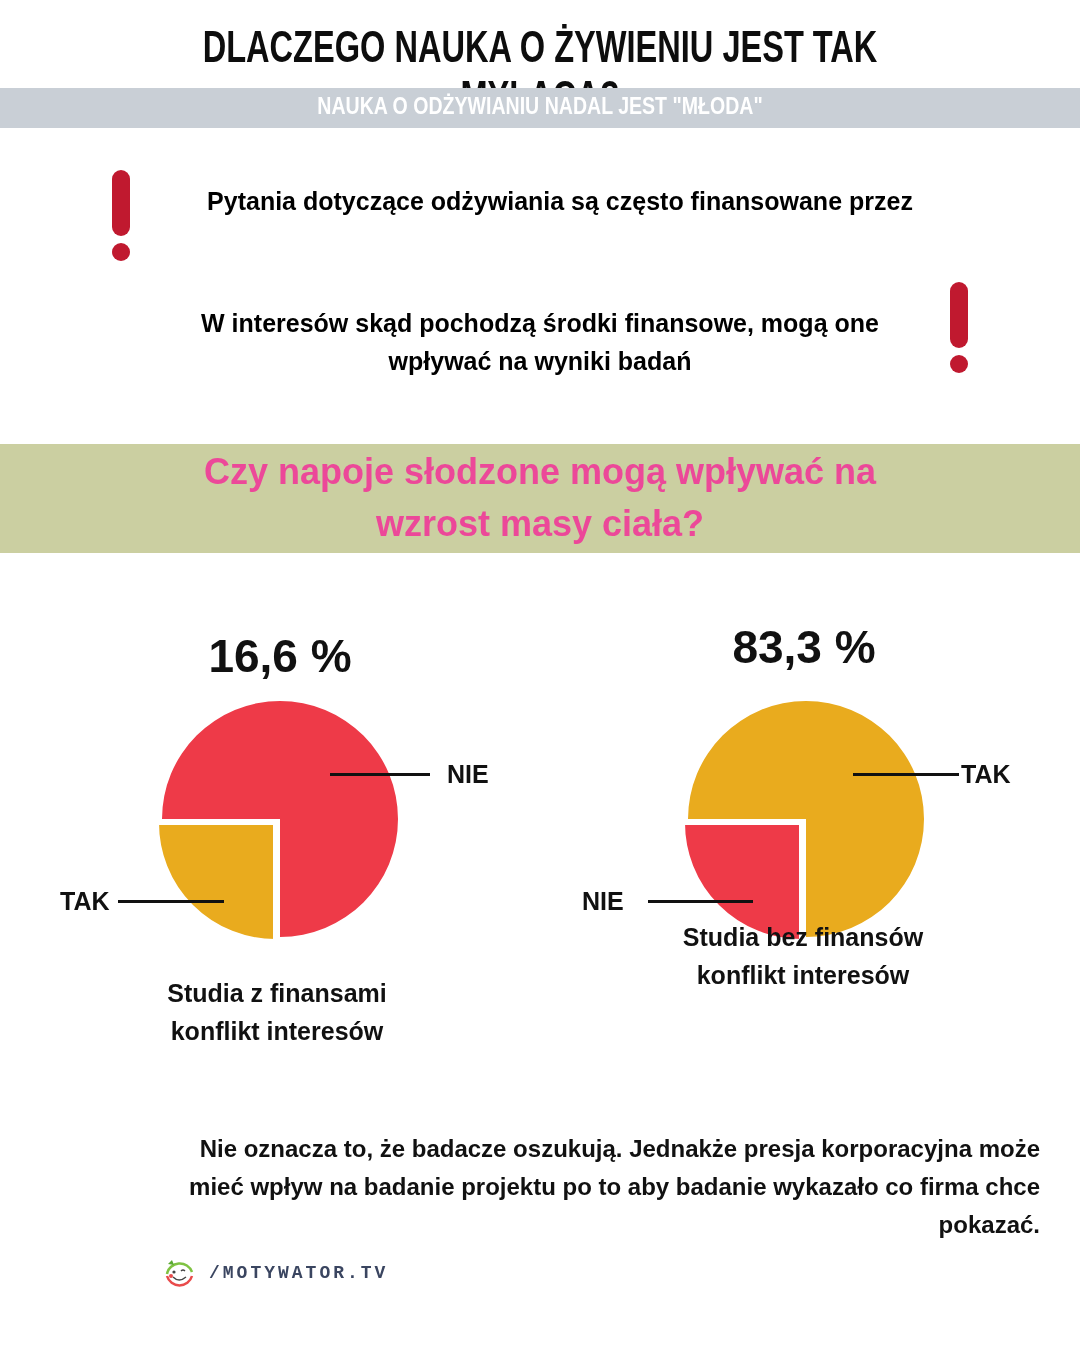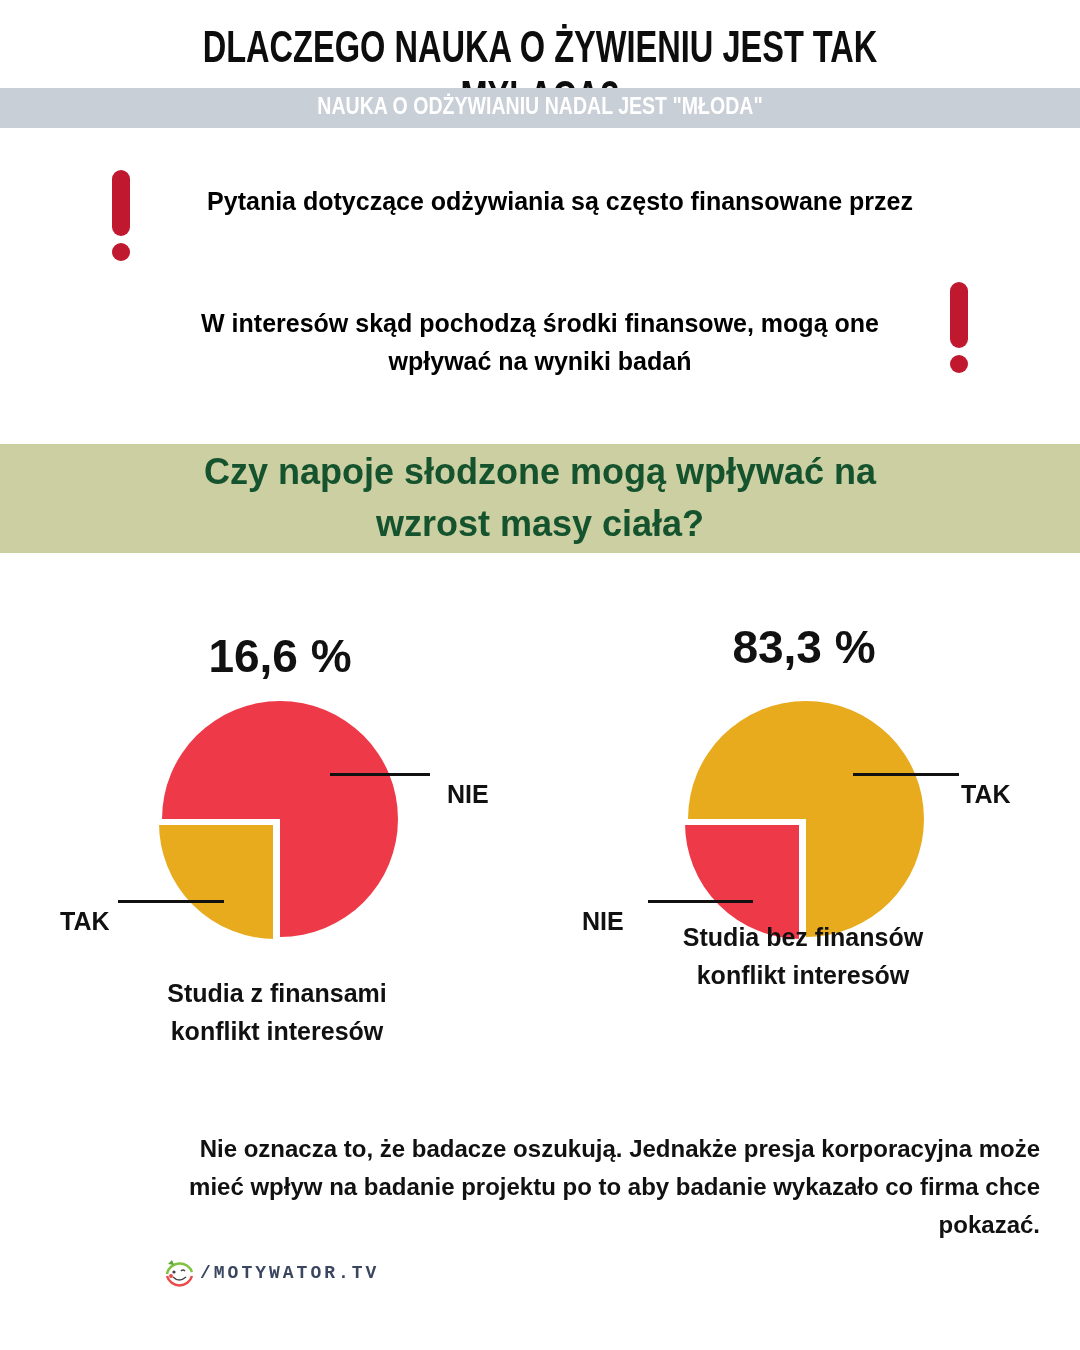--- a/index.html
+++ b/index.html
@@ -9,23 +9,23 @@
   .title { left:0; top:22px; width:1080px; text-align:center; font-family:"Liberation Sans Narrow","Liberation Sans",sans-serif;
            font-weight:700; font-size:44px; letter-spacing:0px; transform:scaleX(0.74); transform-origin:center; color:#0d0d0d; }
   .subband { left:0; top:88px; width:1080px; height:40px; background:#c9cfd6; }
   .subtitle { left:0; top:93px; width:1080px; text-align:center; color:#ffffff; font-weight:700; font-size:23px;
               transform:scaleX(0.85); transform-origin:center; }
   .excl { width:18px; }
   .excl .bar { width:18px; height:66px; border-radius:9px; background:#c0192f; }
   .excl .dot { width:18px; height:18px; border-radius:50%; background:#c0192f; margin-top:7px; }
   .para { text-align:center; font-weight:700; font-size:25px; line-height:38px; color:#000000; }
   .qband { left:0; top:444px; width:1080px; height:109px; background:#cbcfa1; }
-  .question { left:0; top:446px; width:1080px; text-align:center; color:#14532d; font-weight:700; font-size:36px; line-height:52px; }
+  .question { left:0; top:446px; width:1080px; text-align:center; color:#ec4899; font-weight:700; font-size:36px; line-height:52px; }
   .pct { font-weight:700; font-size:46px; text-align:center; width:300px; }
-  .lbl { font-weight:700; font-size:25px;margin-top:20px; }
+  .lbl { font-weight:700; font-size:25px; }
   .caption { font-weight:700; font-size:25px; line-height:38px; text-align:center; width:360px; }
   .footer { left:40px; top:1130px; width:1000px; text-align:right; font-weight:700; font-size:24px; line-height:38px; }
   .logo-text { font-family:"Liberation Mono", monospace; font-size:18px; font-weight:700; letter-spacing:3px; color:#3a4560; }
 </style>
 </head>
 <body>
 
 <div class="abs title">DLACZEGO NAUKA O ŻYWIENIU JEST TAK MYLĄCA?</div>
 <div class="abs subband"></div>
 <div class="abs subtitle">NAUKA O ODŻYWIANIU NADAL JEST "MŁODA"</div>
@@ -82,21 +82,21 @@
   <div>Studia bez finansów</div>
   <div>konflikt interesów</div>
 </div>
 
 <div class="abs footer">
   <div>Nie oznacza to, że badacze oszukują.  Jednakże presja korporacyjna może</div>
   <div>mieć wpływ na badanie projektu po to aby badanie wykazało co firma chce</div>
   <div>pokazać.</div>
 </div>
 
-<div class="abs" style="left:162px; top:1256px; display:flex; align-items:center; gap:4px;">
+<div class="abs" style="left:162px; top:1256px; display:flex; align-items:center; gap:13px;">
   <svg width="34" height="34" viewBox="0 0 34 34">
     <path d="M5,20 A13,13 0 0,0 30,20" fill="none" stroke="#e94b4b" stroke-width="2.5"></path>
     <path d="M5,18 A13,13 0 0,1 30,16" fill="none" stroke="#7fc242" stroke-width="2.5"></path>
     <path d="M6,8 L10,4 L12,9 Z" fill="#5aa832"></path>
     <circle cx="12" cy="16" r="1.6" fill="#444"></circle>
     <path d="M19,15 Q21,13 23,15" fill="none" stroke="#444" stroke-width="1.4"></path>
     <path d="M11,21 Q17,27 24,21" fill="none" stroke="#444" stroke-width="1.4"></path>
     <circle cx="9" cy="20" r="2" fill="#e94b4b"></circle>
   </svg>
   <span class="logo-text">/MOTYWATOR.TV</span>

